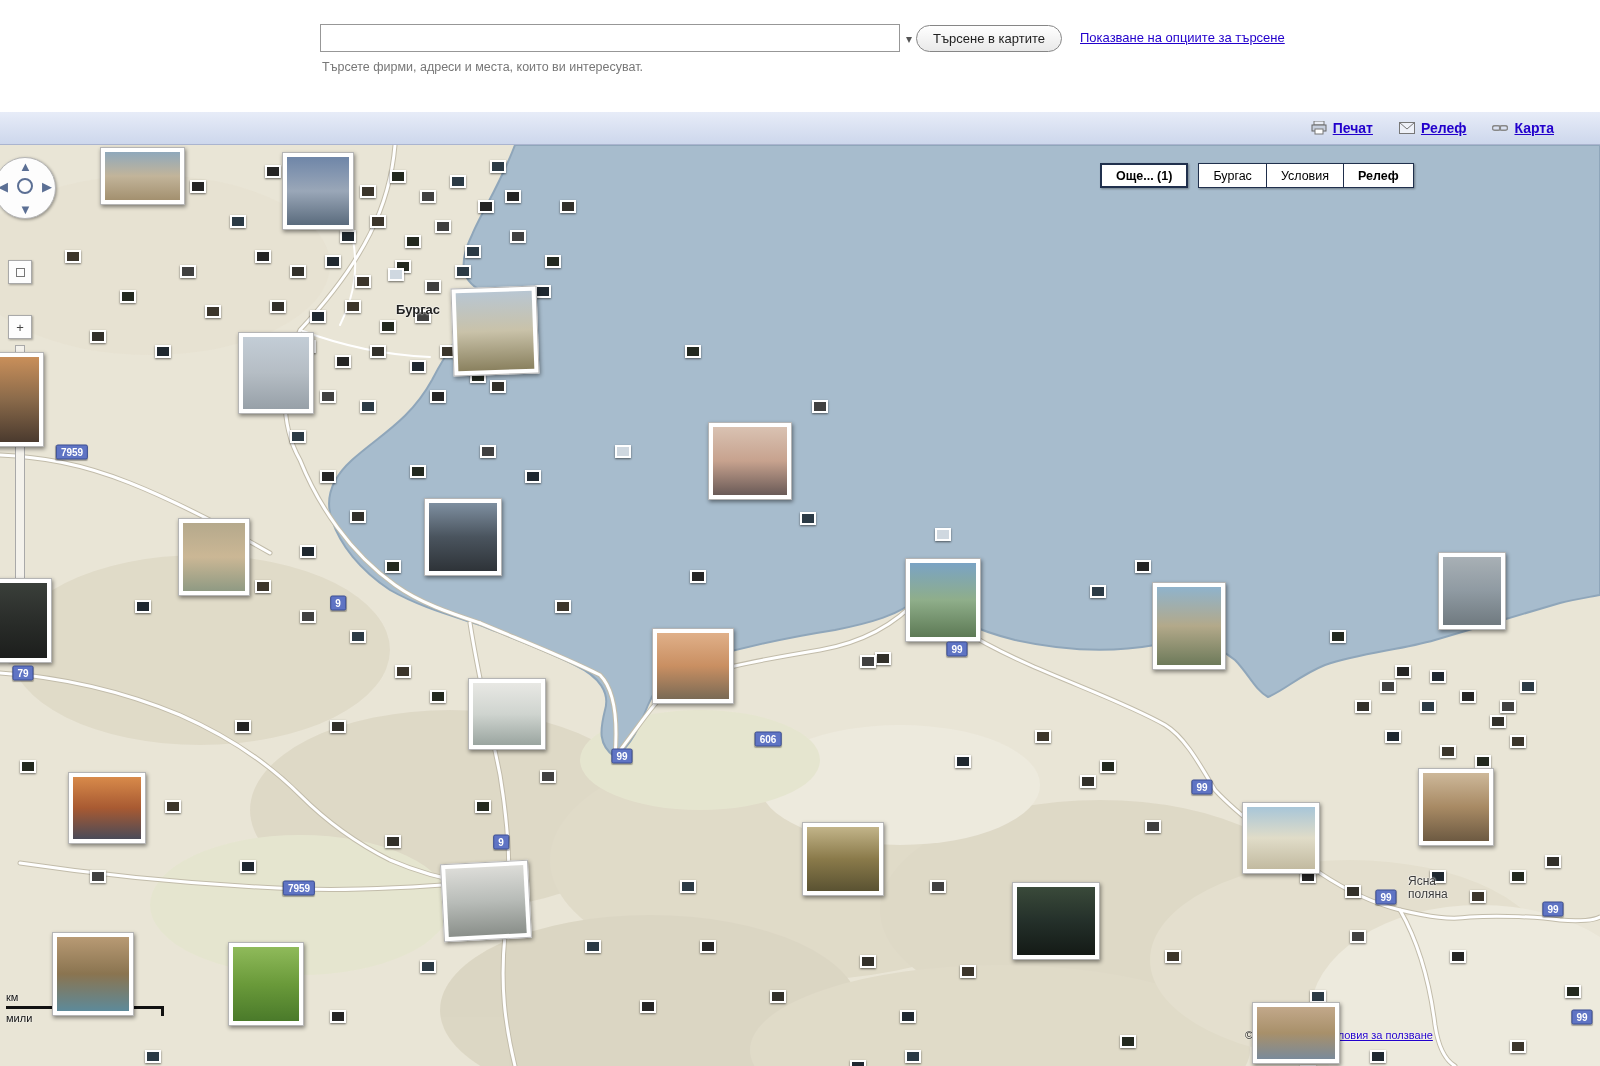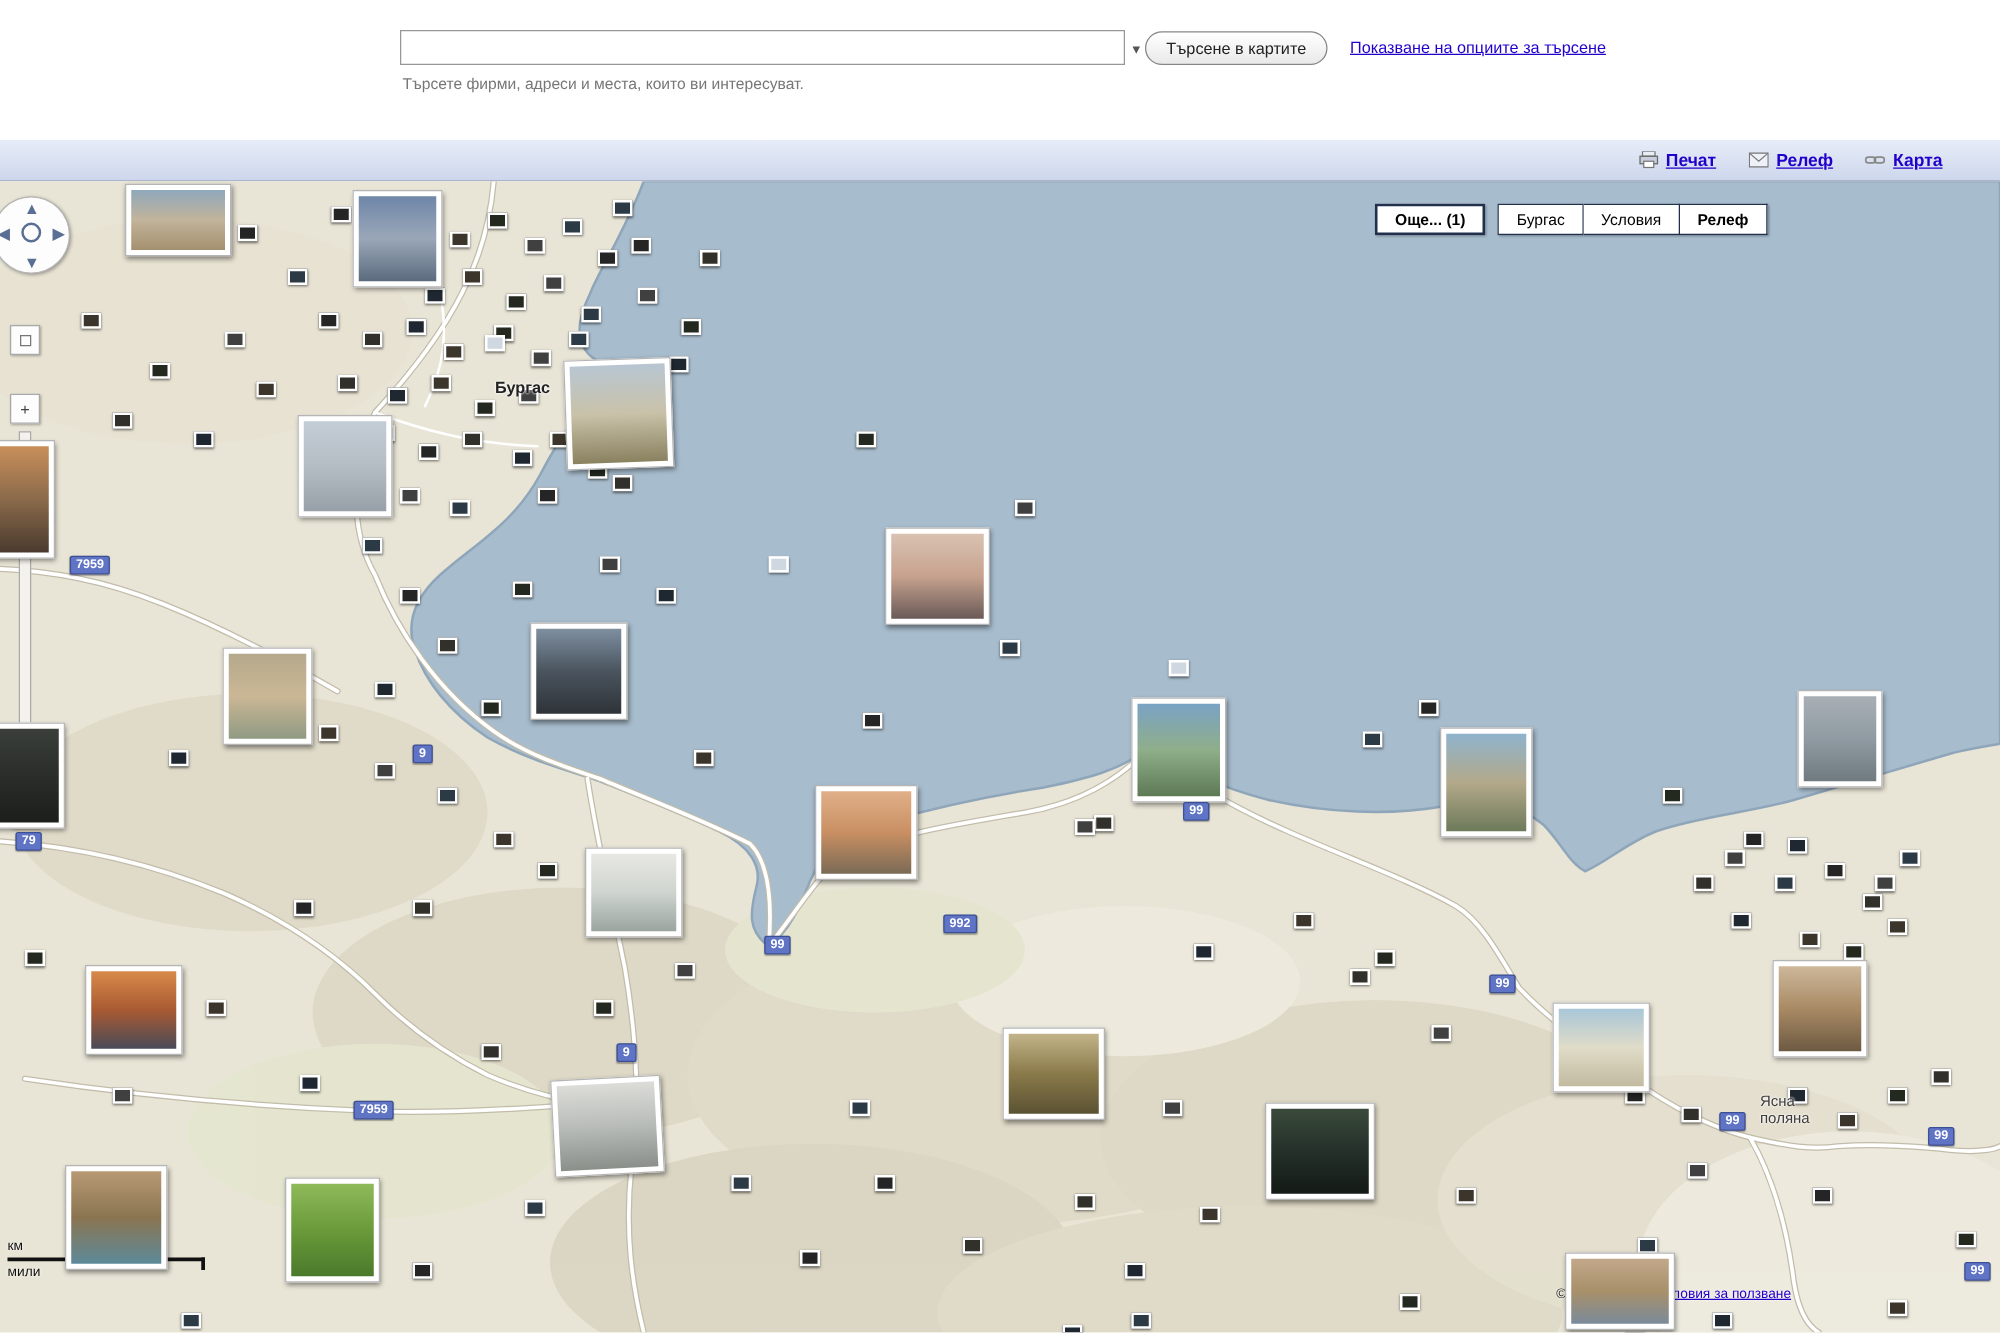--- a/index.html
+++ b/index.html
@@ -426,21 +426,21 @@
     <div class="photo" style="left: 228px; top: 797px; width: 76px; height: 84px;">
       <div class="inner" style="background: linear-gradient(rgb(143, 186, 90), rgb(106, 154, 58), rgb(74, 122, 42));"></div>
     </div>
     <div class="photo" style="left: 1252px; top: 857px; width: 88px; height: 62px;">
       <div class="inner" style="background: linear-gradient(rgb(194, 168, 138), rgb(168, 144, 106), rgb(122, 138, 154));"></div>
     </div>
     <div class="badge" style="left: 72px; top: 307px;">7959</div>
     <div class="badge" style="left: 23px; top: 528px;">79</div>
     <div class="badge" style="left: 338px; top: 458px;">9</div>
     <div class="badge" style="left: 622px; top: 611px;">99</div>
-    <div class="badge" style="left: 768px; top: 594px;">992</div>
+    <div class="badge" style="left: 768px; top: 594px;">606</div>
     <div class="badge" style="left: 957px; top: 504px;">99</div>
     <div class="badge" style="left: 1202px; top: 642px;">99</div>
     <div class="badge" style="left: 501px; top: 697px;">9</div>
     <div class="badge" style="left: 299px; top: 743px;">7959</div>
     <div class="badge" style="left: 1386px; top: 752px;">99</div>
     <div class="badge" style="left: 1553px; top: 764px;">99</div>
     <div class="badge" style="left: 1582px; top: 872px;">99</div>
     <div class="map-label city" style="left: 396px; top: 158px;">Бургас</div>
     <div class="map-label" style="left: 1408px; top: 730px;">Ясна поляна</div>
   </div>

